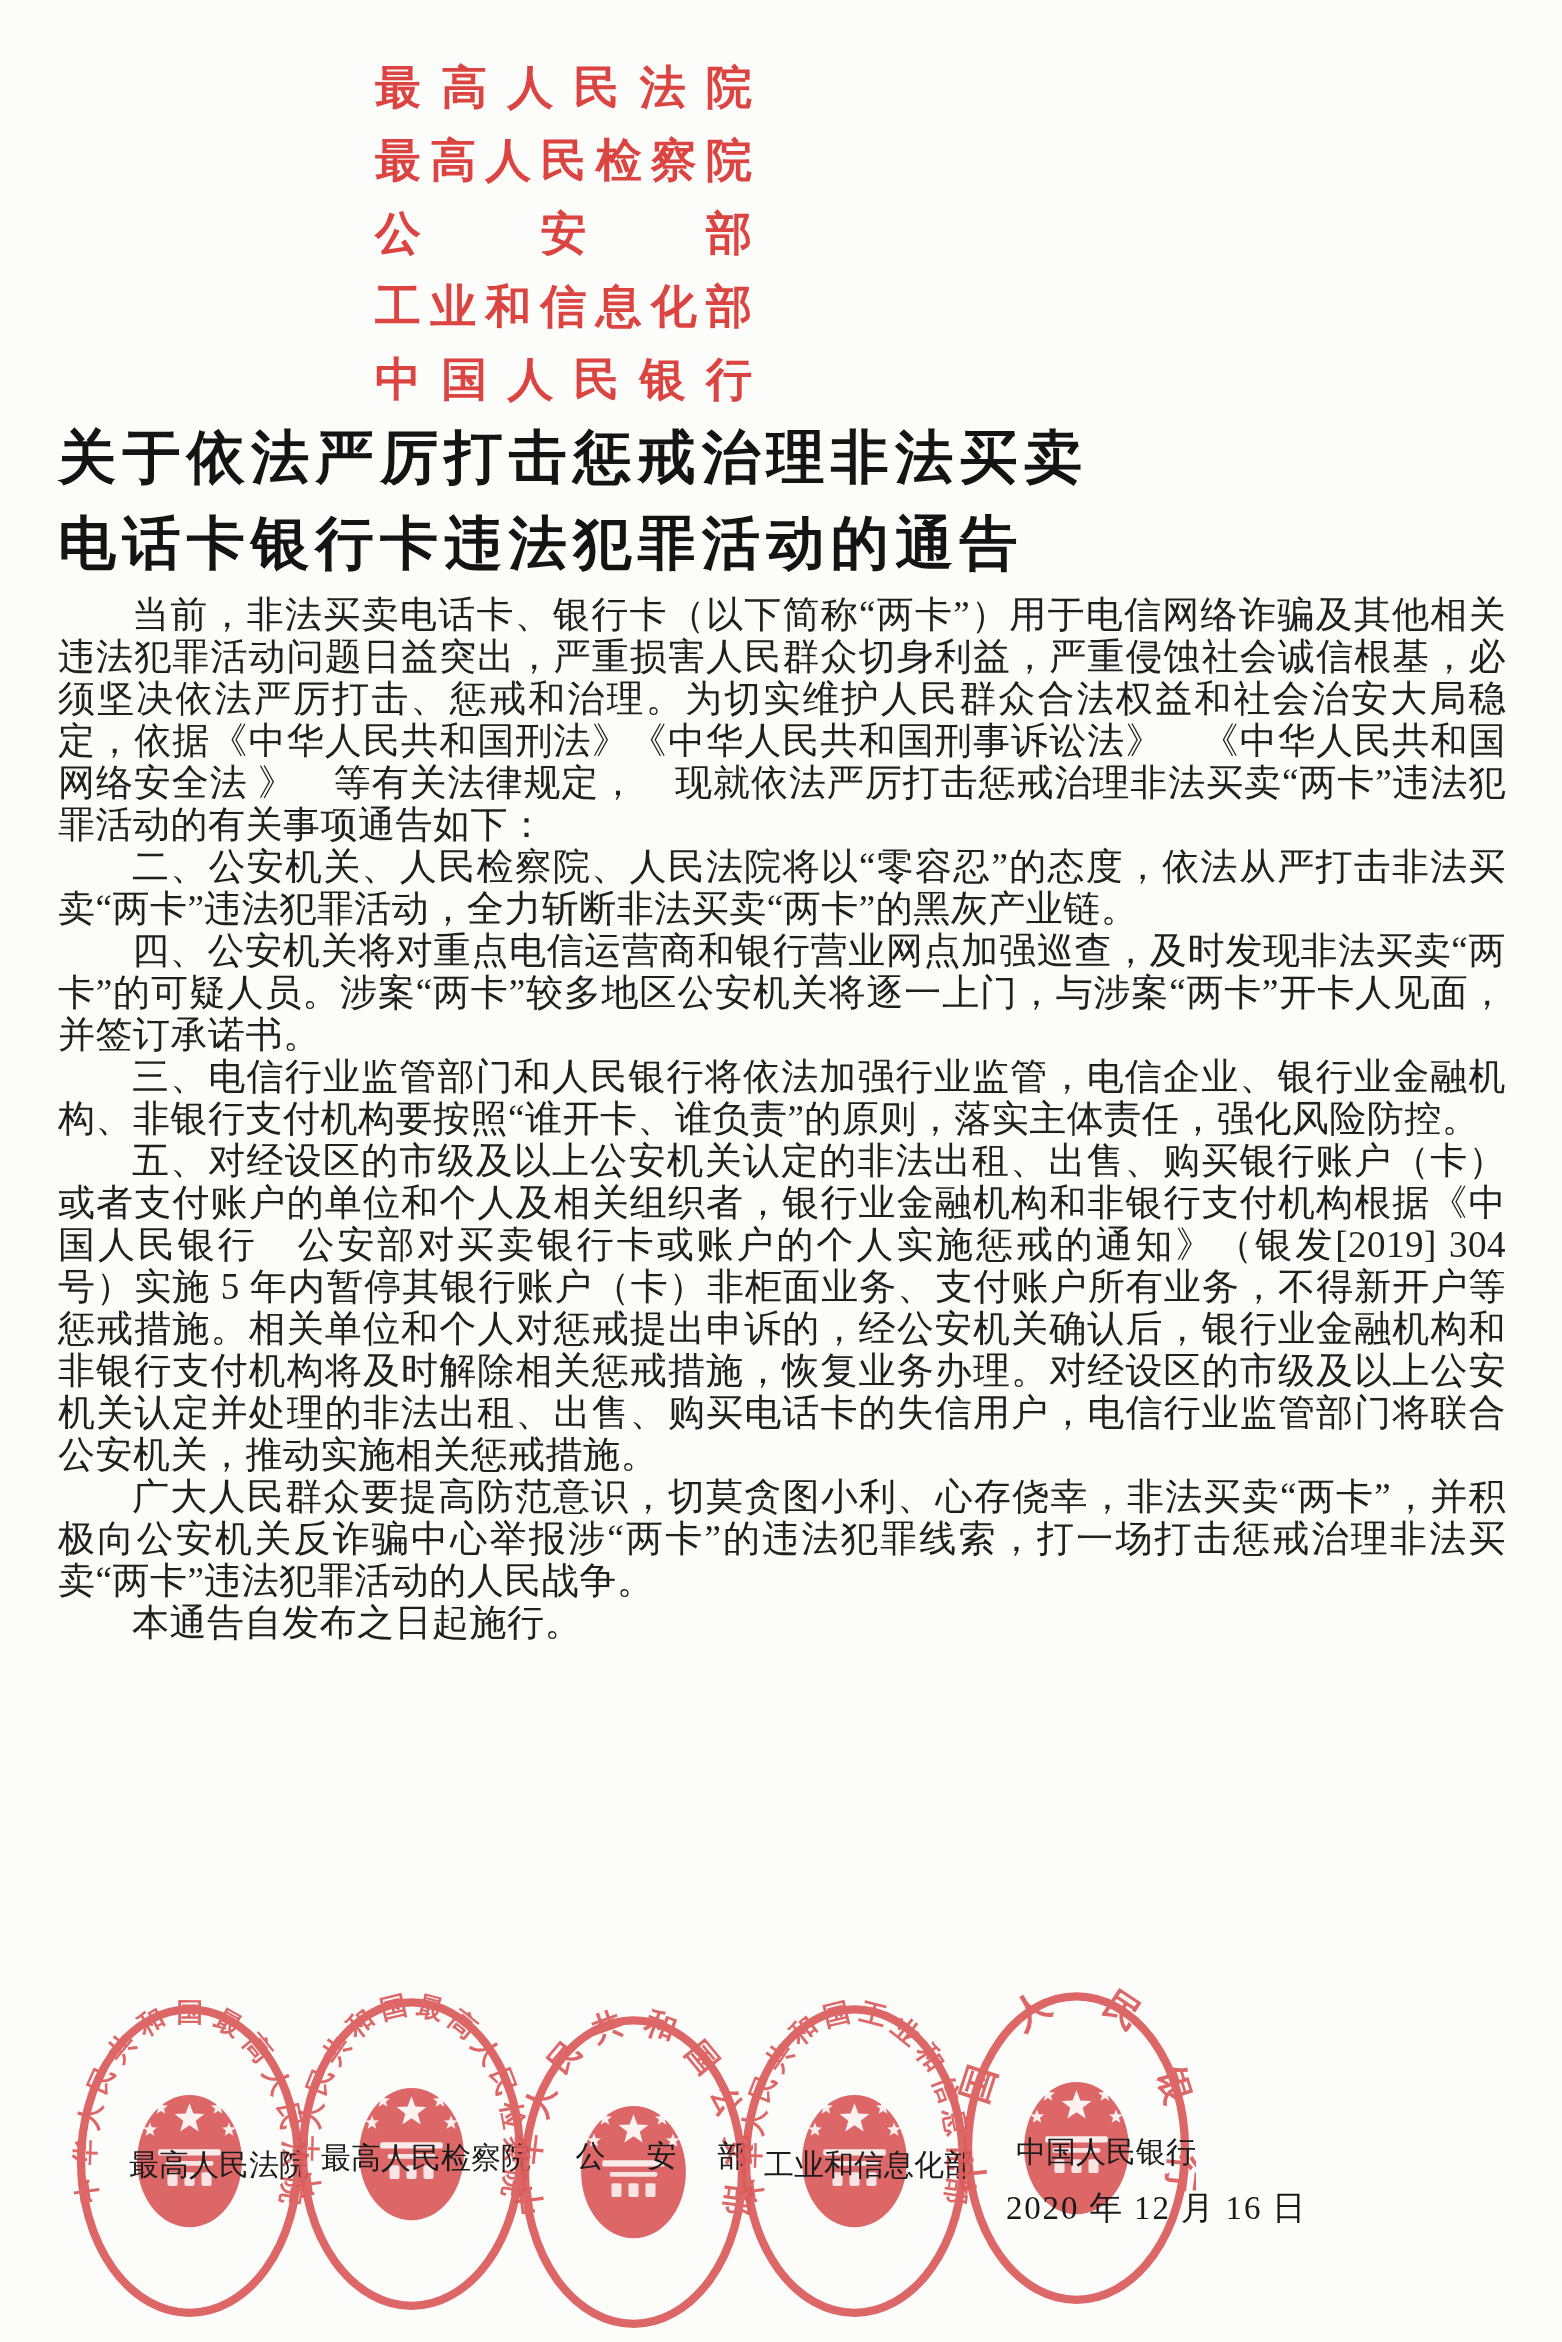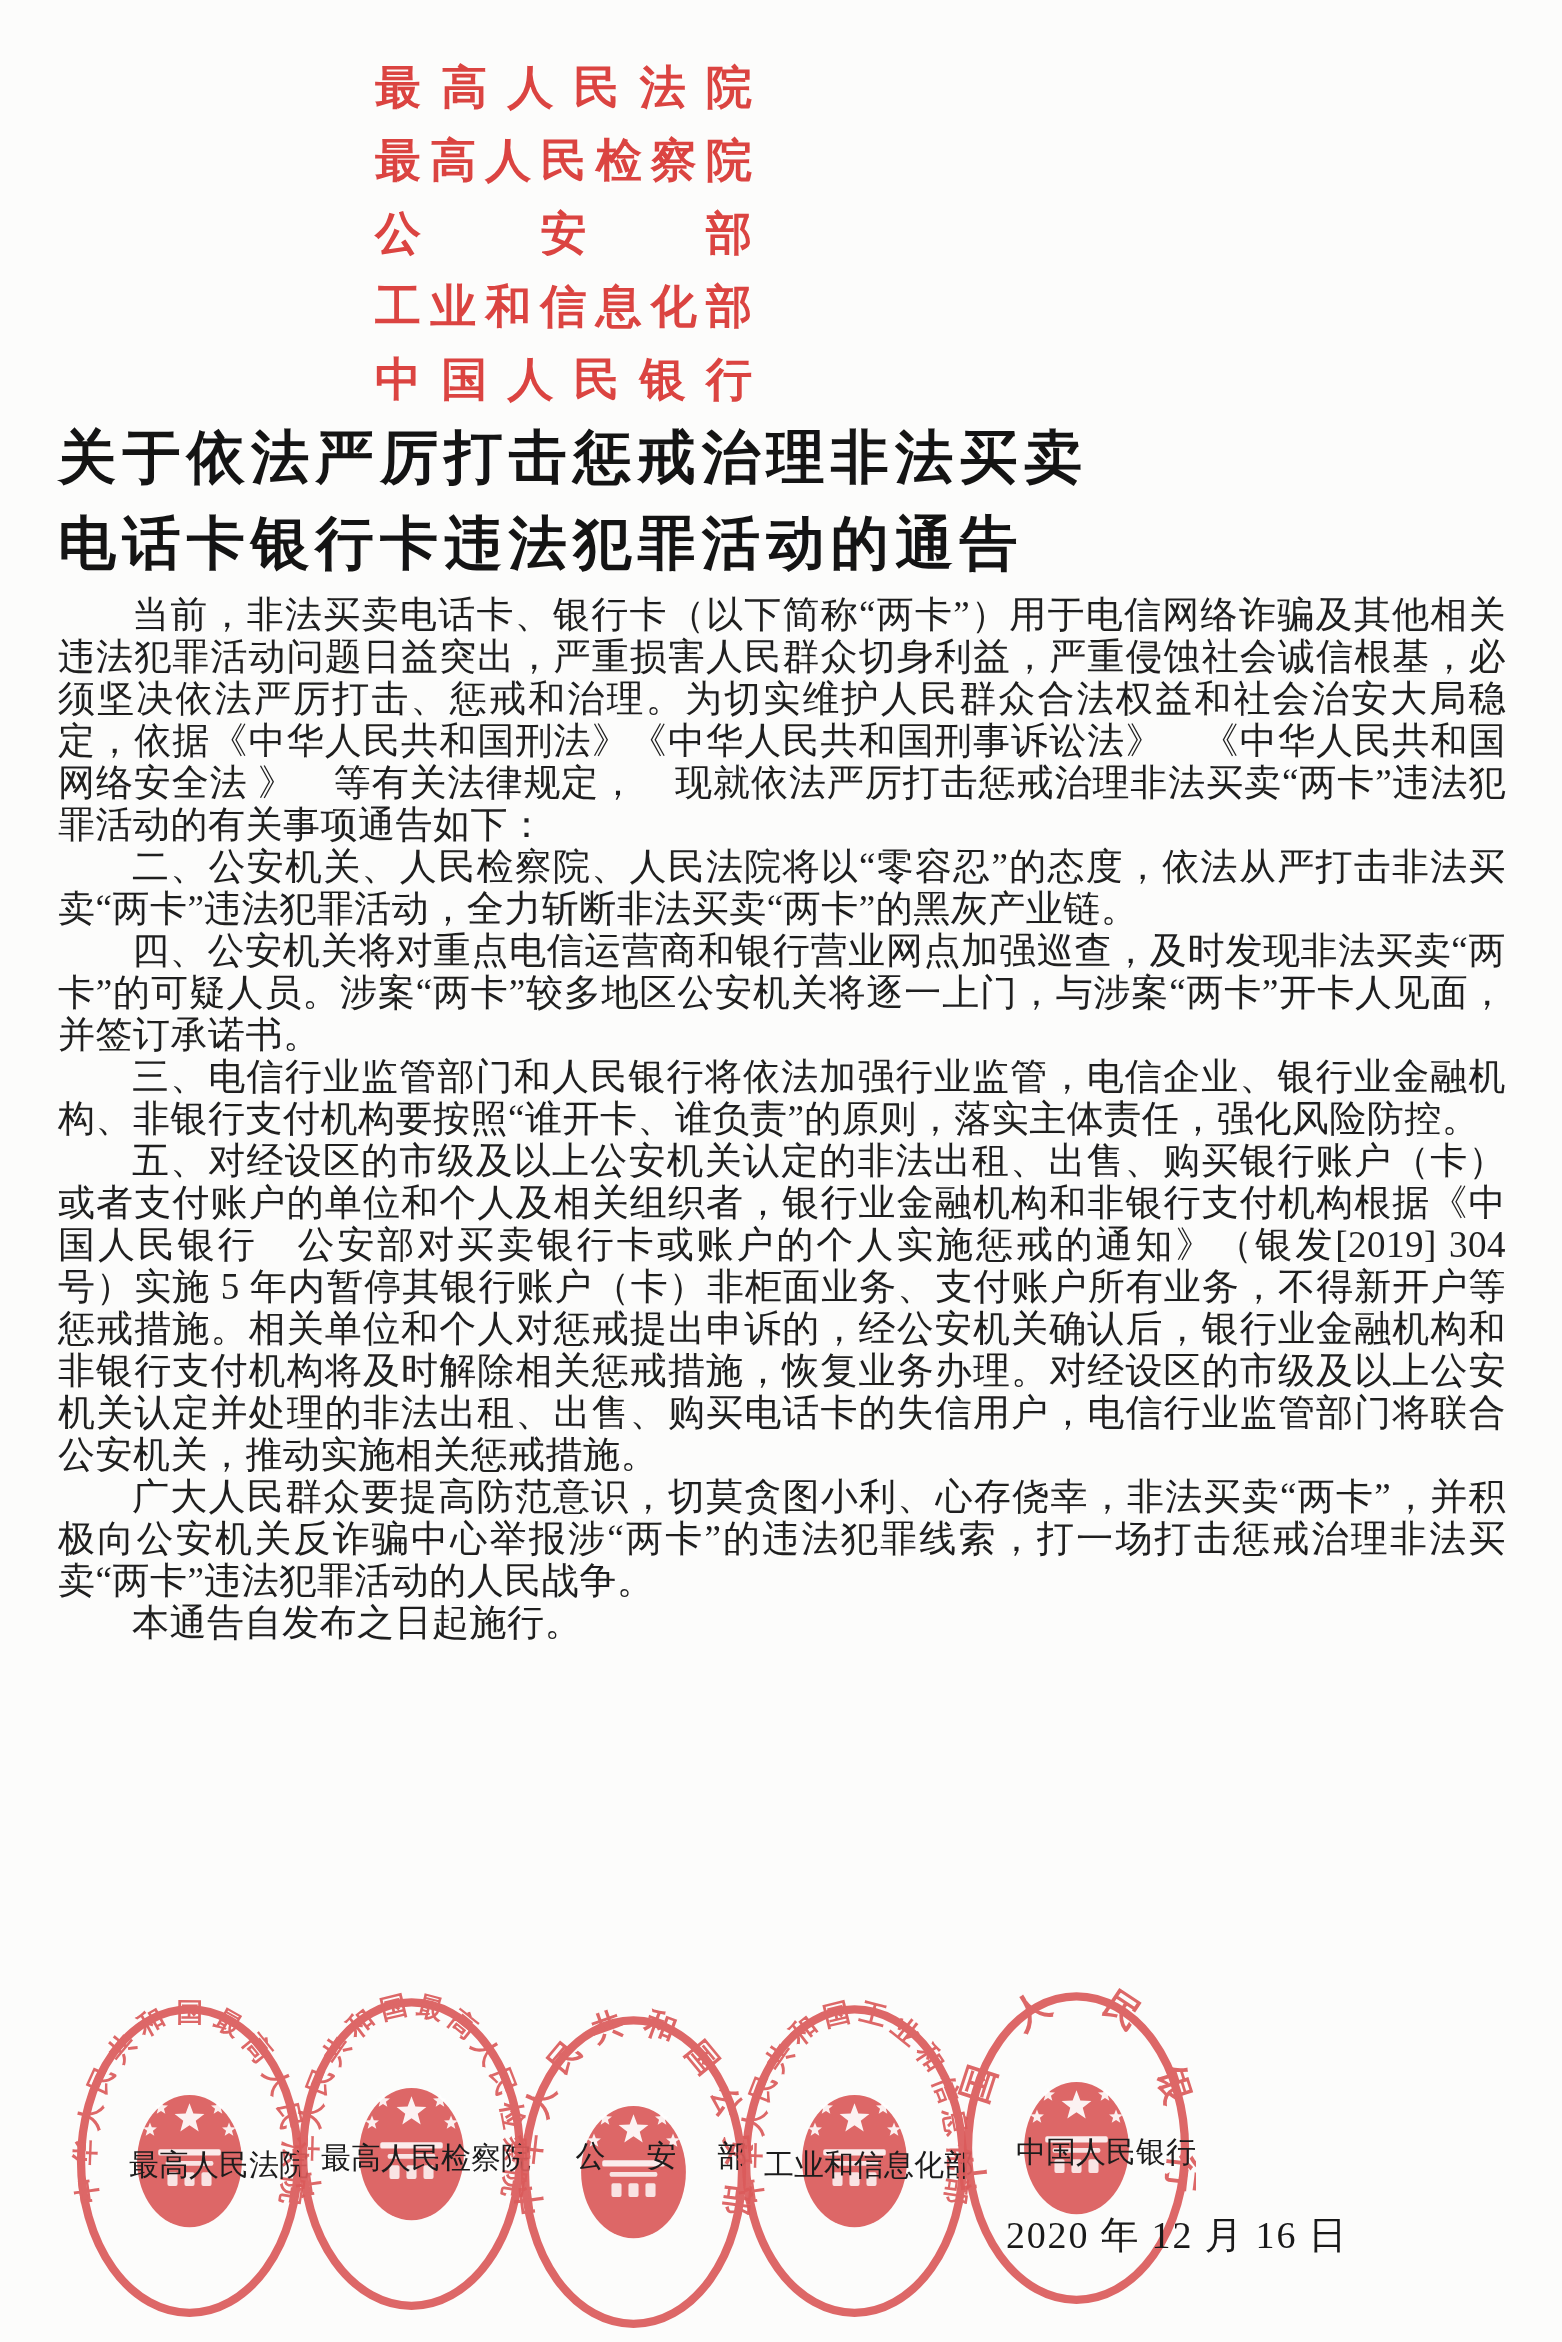--- a/index.html
+++ b/index.html
@@ -43,23 +43,22 @@
   .seal-4 { left:957px;top:1978px; }
   .seal svg { position:absolute; left:0; top:0; opacity:0.92; }
   .seal-label {
     position:absolute; left:0; top:154px; width:100%;
     text-align:right; font-size:30px; color:#1c1c1c;
     white-space:nowrap; font-weight:400;
   }
   .seal-2 .seal-label { top:134px; letter-spacing:5.5px; }
   .issue-date {
     position:absolute; left:1006px; top:2186px;
-    font-size:38px; color:#191919; letter-spacing:1.8px;
+    font-size:33px; color:#191919; letter-spacing:1.8px;
     white-space:nowrap;
-    margin-top:24px;
   }
 </style>
 </head>
 <body>
 
 <div class="page" style="--red: #db4441; --seal-red: #db5b5b; --ink: #1f1f1f;">
 
   <div class="letterhead">
       <div class="agency-line">
         <span>最</span>

